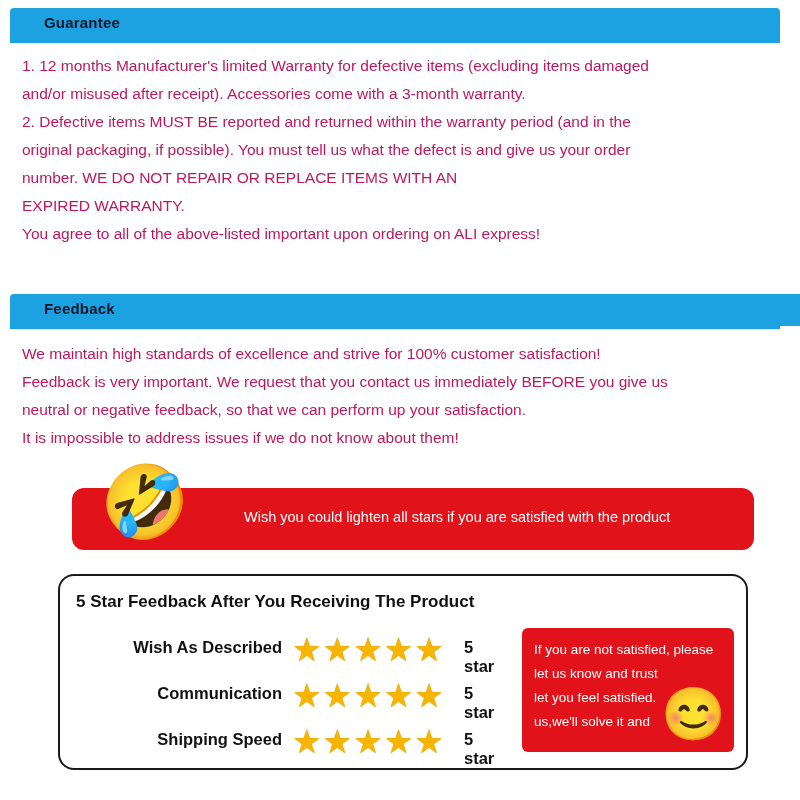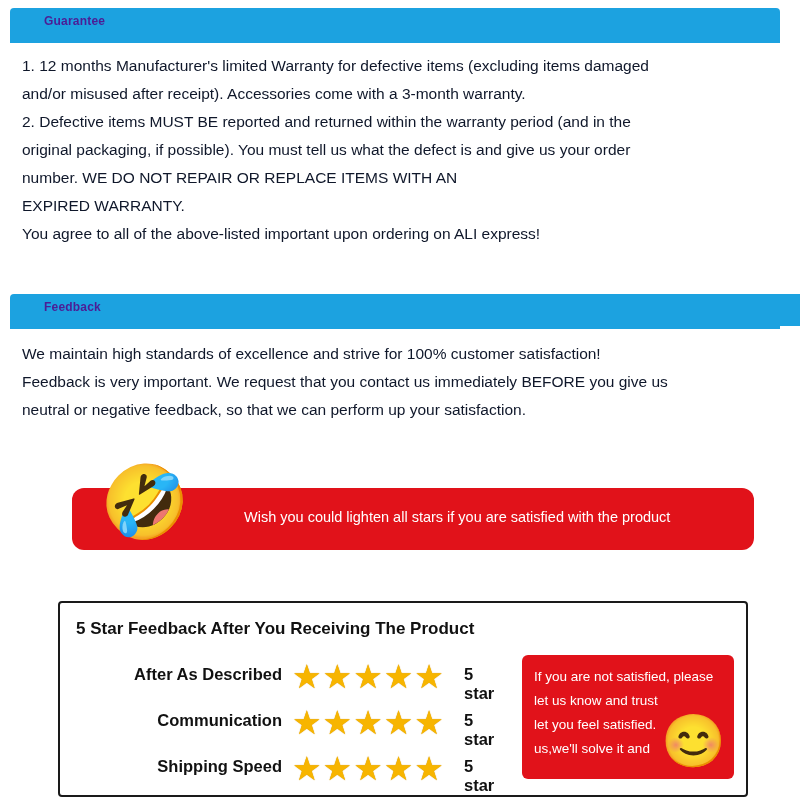--- a/index.html
+++ b/index.html
@@ -28,41 +28,41 @@
     left: 10px;
     width: 770px;
     height: 32px;
     background: #1ca2e0;
     border-radius: 4px 4px 0 0;
   }
   .section-bar .bar-label {
     position: absolute;
     left: 34px;
     top: 6px;
-    color: #4c1d95;
-    font-size: 12px;
+    color: #0f172a;
+    font-size: 15px;
     font-weight: bold;
     letter-spacing: 0.2px;
   }
   .bar-underline {
     position: absolute;
     left: 10px;
     width: 770px;
     height: 3px;
     background: #1ca2e0;
   }
 
   
   .body-text {
     position: absolute;
     left: 22px;
     width: 740px;
     font-size: 15.5px;
     line-height: 28px;
-    color: #0f172a;
+    color: #be185d;
   }
   .body-text p {
     margin: 0;
   }
 
   
   .smile-banner {
     position: absolute;
     left: 72px;
     top: 488px;
@@ -90,23 +90,22 @@
   }
 
   
   .rating-card {
     position: absolute;
     left: 58px;
     top: 574px;
     width: 690px;
     height: 196px;
     border: 2px solid #1a1a1a;
-    border-radius: 4px;
+    border-radius: 16px;
     box-sizing: border-box;
-    margin-top: 27px;
   }
   .rating-title {
     position: absolute;
     left: 16px;
     top: 16px;
     font-size: 17px;
     font-weight: bold;
     color: #111111;
   }
   .rating-row {
@@ -199,32 +198,33 @@
 
   <div class="section-bar" style="top:294px;padding-left:32px;">
     <span class="bar-label">Feedback</span>
   </div>
   <div class="bar-underline" style="top:326px;"></div>
 
   <div class="body-text" style="top:340px;">
     <p>We maintain high standards of excellence and strive for 100% customer satisfaction!</p>
     <p>Feedback is very important. We request that you contact us immediately BEFORE you give us</p>
     <p>neutral or negative feedback, so that we can perform up your satisfaction.</p>
+    <p>It is impossible to address issues if we do not know about them!</p>
   </div>
 
   <div class="smile-banner">
     <span class="emoji-big">🤣</span>
     <span class="banner-text">Wish you could lighten all stars if you are satisfied with the product</span>
   </div>
 
   <div class="rating-card">
     <div class="rating-title">5 Star Feedback After You Receiving The Product</div>
 
     <div class="rating-row" style="top:52px;">
-      <span class="row-label">After As Described</span>
+      <span class="row-label">Wish As Described</span>
       <span class="stars star-glyph">★★★★★</span>
       <span class="row-value">5 star</span>
     </div>
 
     <div class="rating-row" style="top:98px;">
       <span class="row-label">Communication</span>
       <span class="stars star-glyph">★★★★★</span>
       <span class="row-value">5 star</span>
     </div>
 

